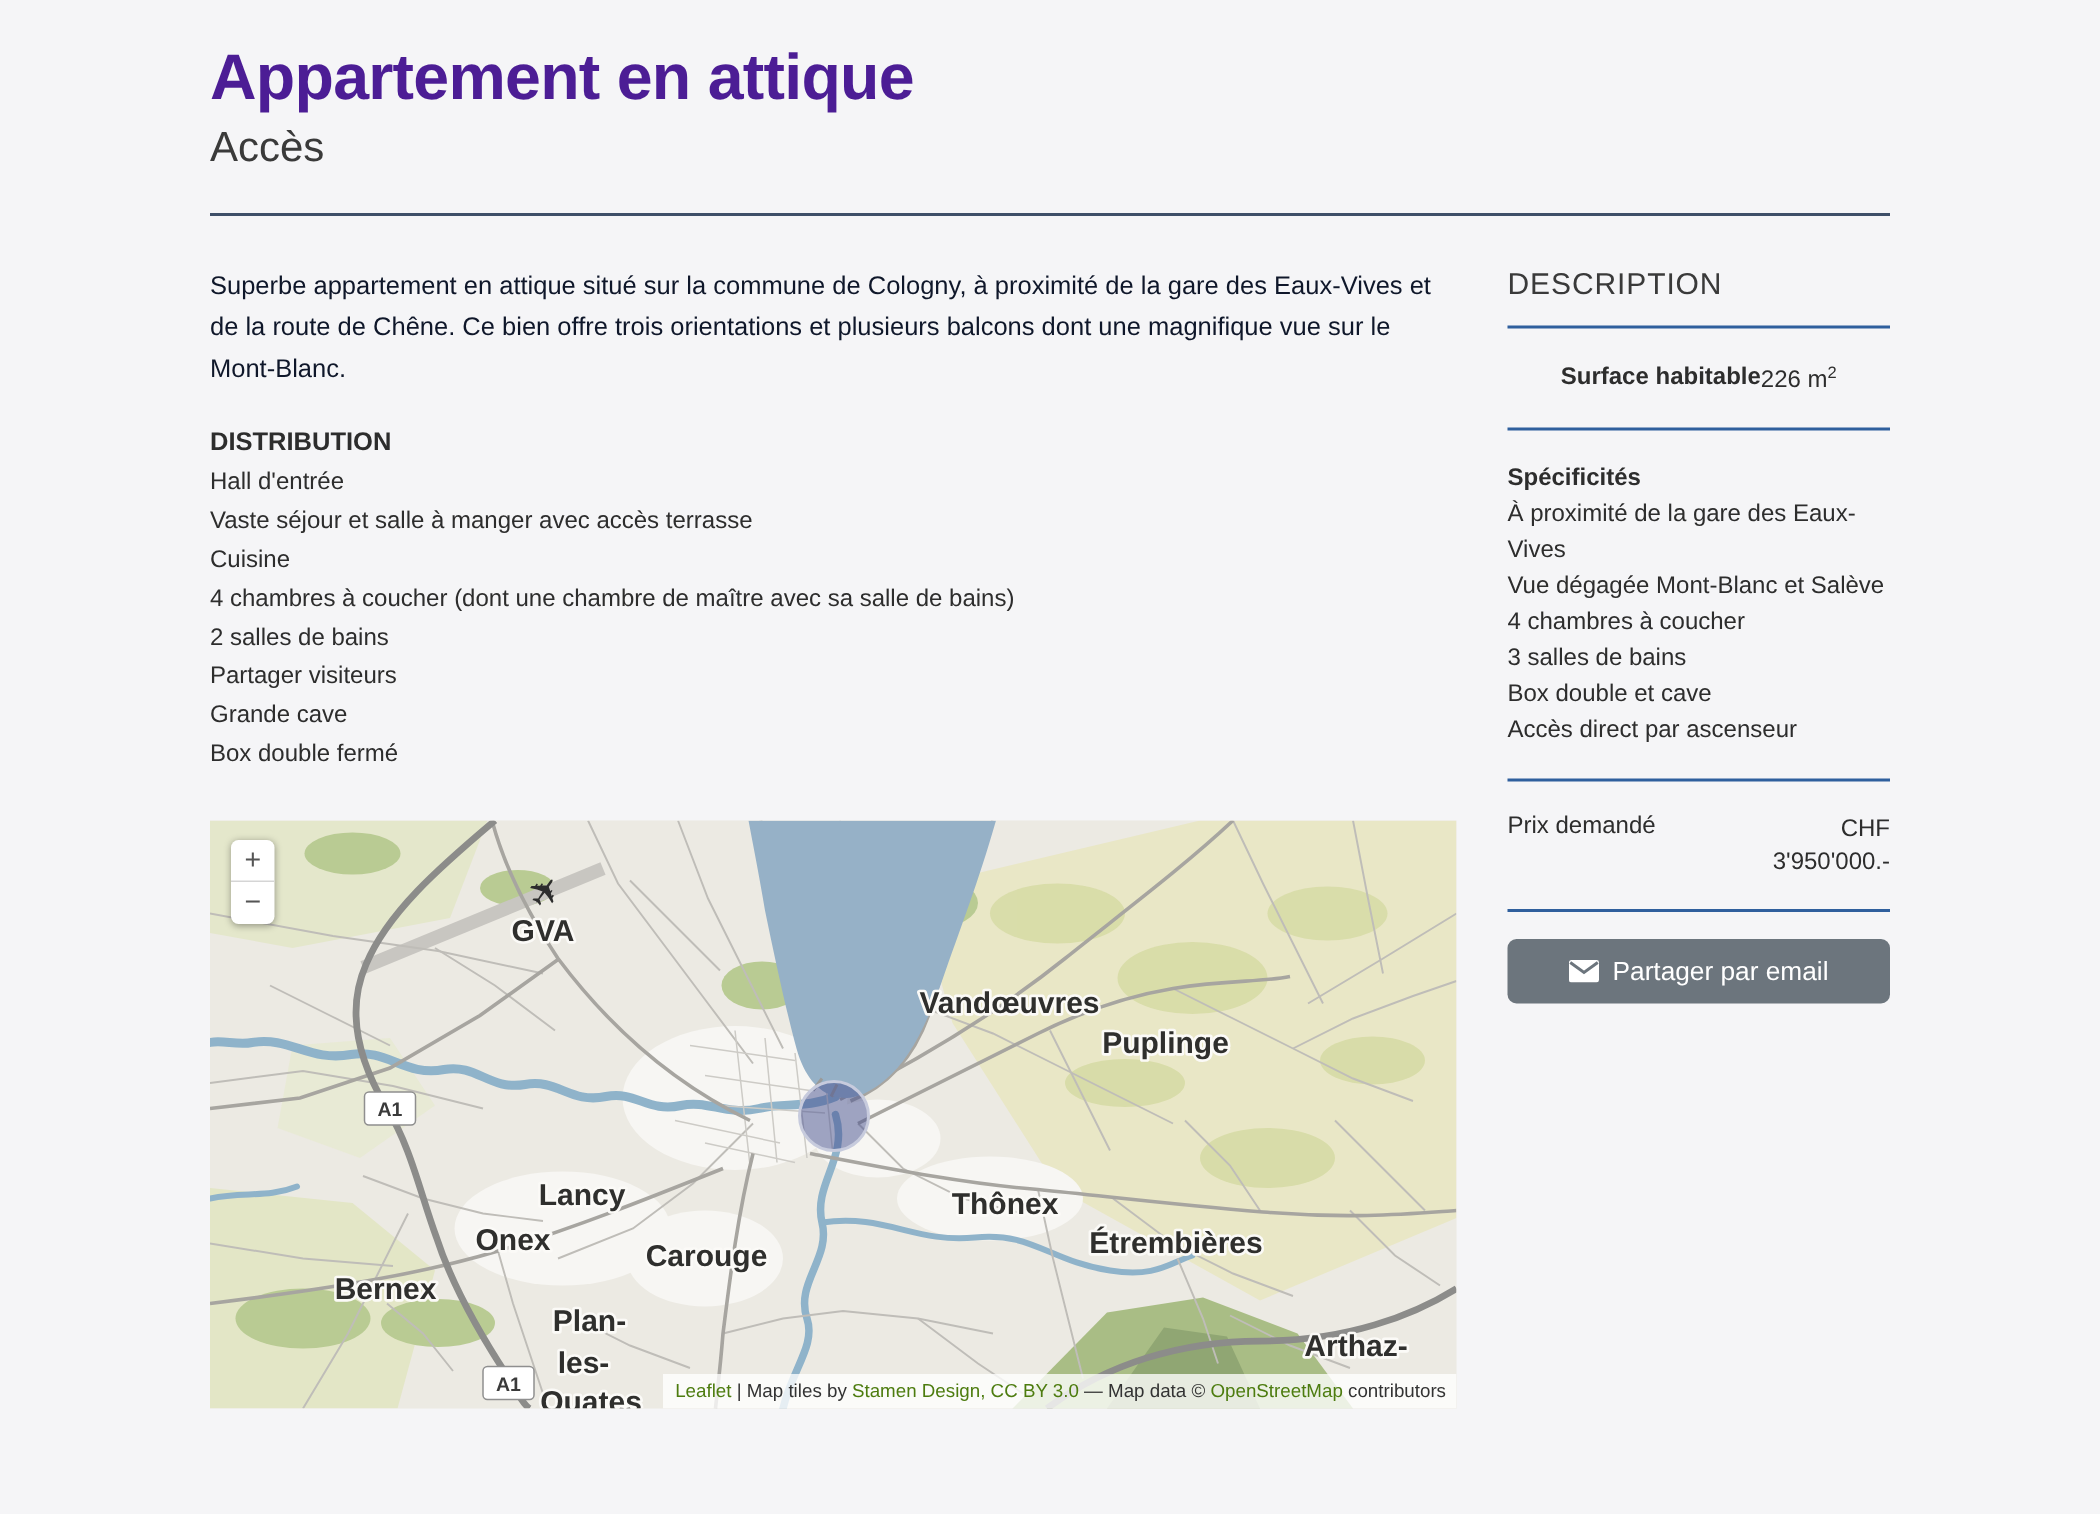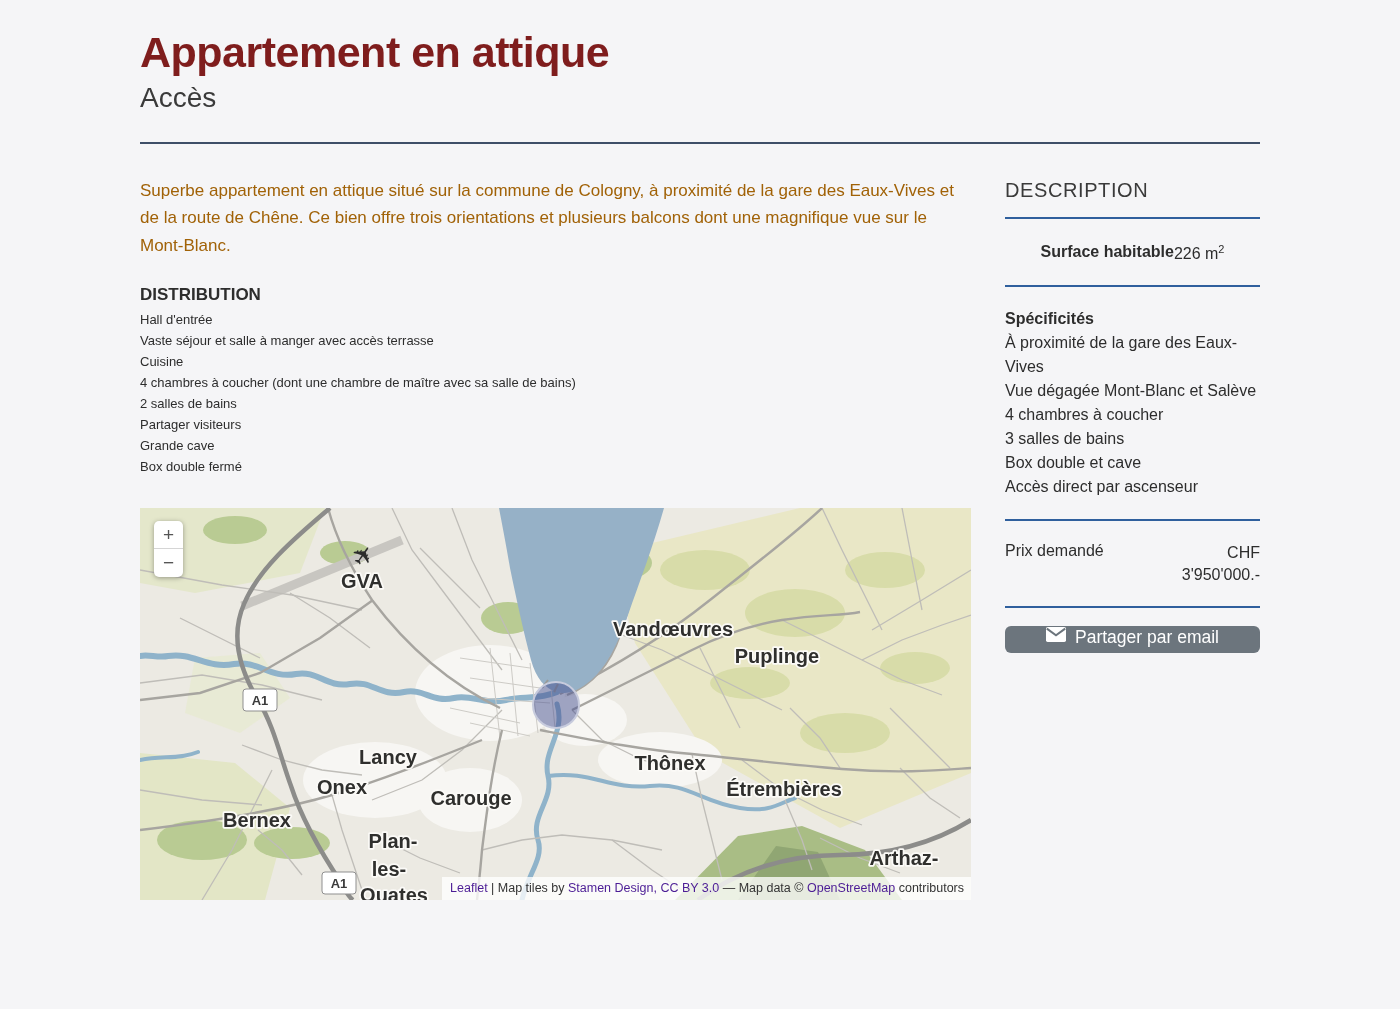--- a/index.html
+++ b/index.html
@@ -5,72 +5,72 @@
   * { box-sizing: border-box; }
   html,body { margin:0; padding:0; }
   body {
     width:1400px; height:1009px; overflow:hidden;
     background:#f5f5f7;
     font-family:"Liberation Sans", sans-serif;
     color:#2d2d2d;
   }
   .container { width:1120px; margin:0 auto; padding-top:28px; }
 
-  h1.title { margin:0; font-size:43px; line-height:1.12; font-weight:700; color:#7f1d1d; letter-spacing:-0.5px; }
+  h1.title { margin:0; font-size:43px; line-height:1.12; font-weight:700; color:#4c1d95; letter-spacing:-0.5px; }
   h2.subtitle { margin:5px 0 0; font-size:28px; line-height:1.2; font-weight:500; color:#3a3a3a; }
   .top-rule { border:none; border-top:2px solid #3e4f68; margin:27px 0 0; }
 
   .columns { display:flex; gap:34px; margin-top:33px; }
   .left-col { width:831px; flex:none; }
   .right-col { flex:1; min-width:0; }
 
-  .intro { margin:0; font-size:17px; line-height:1.62; color:#a16207; }
+  .intro { margin:0; font-size:17px; line-height:1.62; color:#0f172a; }
   .dist-title { margin:22px 0 0; font-size:17px; line-height:1.62; font-weight:700; }
-  .dist-list div { font-size:13px; line-height:1.62; }
+  .dist-list div { font-size:16px; line-height:1.62; }
 
   
   .map { position:relative; margin-top:31px; width:831px; height:392px; background:#eceae3; overflow:hidden; }
   .map svg { display:block; }
   .mlabel { font:700 20px "Liberation Sans", sans-serif; fill:#2f2f2d;
             paint-order:stroke; stroke:#fbfaf7; stroke-width:3.5px; stroke-linejoin:round;
             text-anchor:middle; }
   .btext  { font:700 13px "Liberation Sans", sans-serif; fill:#3a3a3a; text-anchor:middle; }
   .plane  { font:26px "DejaVu Sans", sans-serif; fill:#2c2c2c; text-anchor:middle; }
 
   .zoom-ctl { position:absolute; top:13px; left:14px; width:29px; background:#fff;
               border-radius:5px; box-shadow:0 1px 5px rgba(0,0,0,.35); overflow:hidden; }
   .zoom-ctl a { display:block; width:29px; height:28px; line-height:27px; text-align:center;
                 font-size:19px; color:#555; text-decoration:none; cursor:pointer; }
   .zoom-ctl a:first-child { border-bottom:1px solid #d5d5d5; }
 
   .attr { position:absolute; right:0; bottom:0; background:rgba(255,255,255,.78);
           padding:4px 7px 4px 8px; font-size:12.5px; line-height:1.25; color:#333; }
   .attr span { white-space:pre; }
-  .attr .lnk { color:#4c1d95; cursor:pointer; }
+  .attr .lnk { color:#4d7c0f; cursor:pointer; }
 
   
   .sb-heading { margin:2px 0 0; font-size:20px; font-weight:400; letter-spacing:.6px; color:#3a3a3a; }
   .sb-div { border-top:2px solid #2f5f9d; }
   .d1 { margin-top:15px; }
   .d2 { margin-top:22px; }
   .d3 { margin-top:20px; }
   .d4 { margin-top:20px; }
   .surface-row { margin-top:24px; display:flex; justify-content:center; font-size:16px; }
   .surface-row .lbl { font-weight:700; }
   .surface-row sup { font-size:11px; }
   .specs { margin-top:20px; font-size:16px; }
   .specs-title { font-weight:700; line-height:24px; }
   .specs div { line-height:24px; }
   .price-row { margin-top:21px; display:flex; justify-content:space-between; font-size:16px; }
   .price-row .lbl { font-weight:400; }
   .price-val { width:110px; text-align:right; line-height:22px; }
-  .share-btn { margin-top:18px; width:100%; height:27px; border:none; border-radius:6px;
+  .share-btn { margin-top:18px; width:100%; height:43px; border:none; border-radius:6px;
                background:#6c757d; color:#fff; font-family:"Liberation Sans",sans-serif;
                font-size:17.5px; cursor:pointer;
-               display:flex; align-items:flex-start; justify-content:center; gap:9px; }
+               display:flex; align-items:center; justify-content:center; gap:9px; }
   .share-btn svg { display:block; }
 </style>
 </head>
 <body>
 
 <div class="container">
 
   <header>
     <h1 class="title">Appartement en attique</h1>
     <h2 class="subtitle">Accès</h2>

